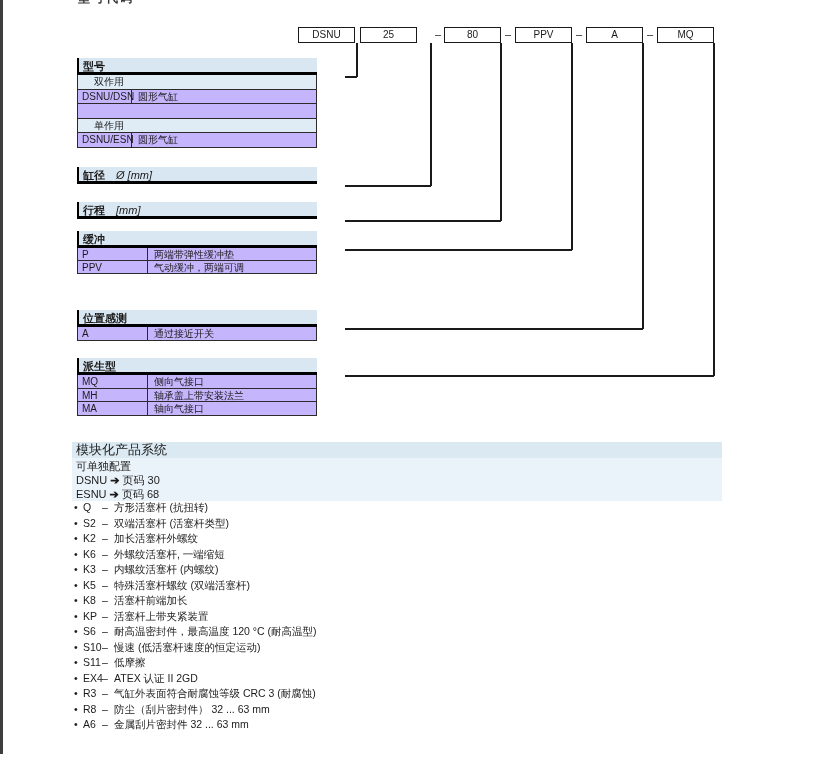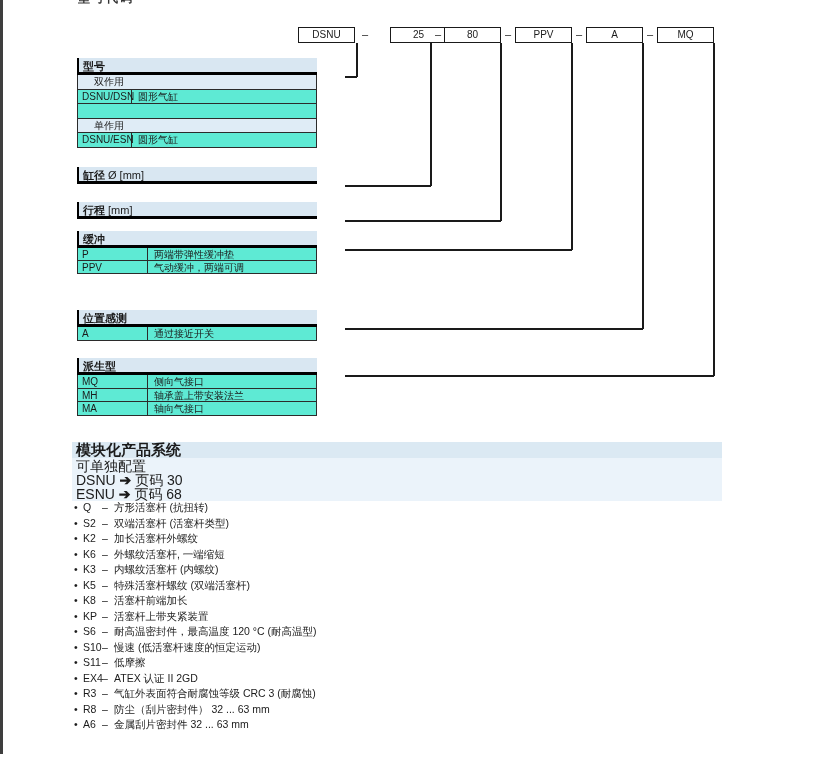--- a/index.html
+++ b/index.html
@@ -10,21 +10,21 @@
   
   .edge { position:absolute; left:0; top:0; width:3px; height:754px; background:#3e3e3e; }
 
   
   .clip-head { position:absolute; left:78px; top:0; width:90px; height:4px; overflow:hidden; }
   .clip-head span { display:block; margin-top:-10px; font-weight:bold; font-size:12px; color:#333; letter-spacing:2px; }
 
   
   .pos-box { position:absolute; top:27px; width:57px; height:16px; border:1px solid #1a1a1a;
              text-align:center; font-size:10px; line-height:14px; background:#fff; }
-  .b1{left:298px} .b2{left:390px} .b3{left:444px} .b4{left:515px} .b5{left:586px} .b6{left:657px}
+  .b1{left:298px} .b2{left:360px} .b3{left:444px} .b4{left:515px} .b5{left:586px} .b6{left:657px}
   .dash { position:absolute; top:27px; width:12px; height:16px; text-align:center;
           font-size:11px; line-height:15px; }
   .d1{left:359px} .d2{left:432px} .d3{left:502px} .d4{left:573px} .d5{left:644px}
 
   
   .conn-v { position:absolute; width:1.5px; background:#1a1a1a; }
   .conn-h { position:absolute; height:1.5px; background:#1a1a1a; }
   .v1{left:356px; top:43px; height:34px} .h1{left:345px; top:76px;  width:12px}
   .v2{left:430px; top:43px; height:143px}.h2{left:345px; top:185px; width:86px}
   .v3{left:500px; top:43px; height:178px}.h3{left:345px; top:220px; width:156px}
@@ -36,36 +36,36 @@
   .tbl { position:absolute; left:77px; width:240px; }
   .t-model   {top:58px}
   .t-bore    {top:167px}
   .t-stroke  {top:202px}
   .t-cushion {top:231px}
   .t-sensing {top:310px}
   .t-variant {top:358px}
   .thead { height:17px; line-height:17px; background:#d9e7f2; border-left:2px solid #000;
            border-bottom:3px solid #000; padding-left:4px; font-size:11px; }
   .thead .tt { font-weight:bold; }
-  .thead .ts { font-weight:normal; margin-left:3px; }
-  .trow { display:flex; height:13px; line-height:13px; font-size:10px; background:#5eead4;
+  .thead .ts { font-weight:normal; margin-left:11px;font-style:italic; }
+  .trow { display:flex; height:13px; line-height:13px; font-size:10px; background:#c4b5fd;
           border-left:1px solid #2b2b2b; border-right:1px solid #2b2b2b; border-bottom:1px solid #2b2b2b; }
   .t-model  .trow { height:14.6px; line-height:14.6px; }
   .t-variant.tbl .trow { height:13.7px; line-height:13.7px; }
   .t-sensing.tbl .trow { height:13.5px; line-height:13.5px; }
   .trow.sub { background:#dfecf6; padding-left:16px; }
   .c1 { width:70px; border-right:1px solid #2b2b2b; padding-left:4px; }
   .t-model .c1 { width:54px; }
   .c2 { padding-left:6px; }
 
   
   .mod-bar { position:absolute; left:72px; top:442px; width:650px; height:16px;
-             background:#dbe9f3; font-weight:bold; font-size:15px; line-height:16px; padding-left:4px; }
+             background:#dbe9f3; font-weight:normal; font-size:13px; line-height:16px; padding-left:4px; }
   .mod-block { position:absolute; left:72px; top:458px; width:650px; height:43px;
-               background:#ebf3fa; font-size:14px; padding:1px 0 0 4px; }
+               background:#ebf3fa; font-size:11px; padding:1px 0 0 4px; }
   .mod-sub, .mlink { height:14px; line-height:14px; }
   .marrow { font-weight:bold; }
 
   
   .options { position:absolute; left:72px; top:500px; width:660px; }
   .opt { display:flex; height:15.5px; line-height:15.5px; font-size:10.5px; }
   .ob { width:11px; padding-left:2px; }
   .oc { width:19px; }
   .od { width:12px; }
   .ot { flex:1; }

